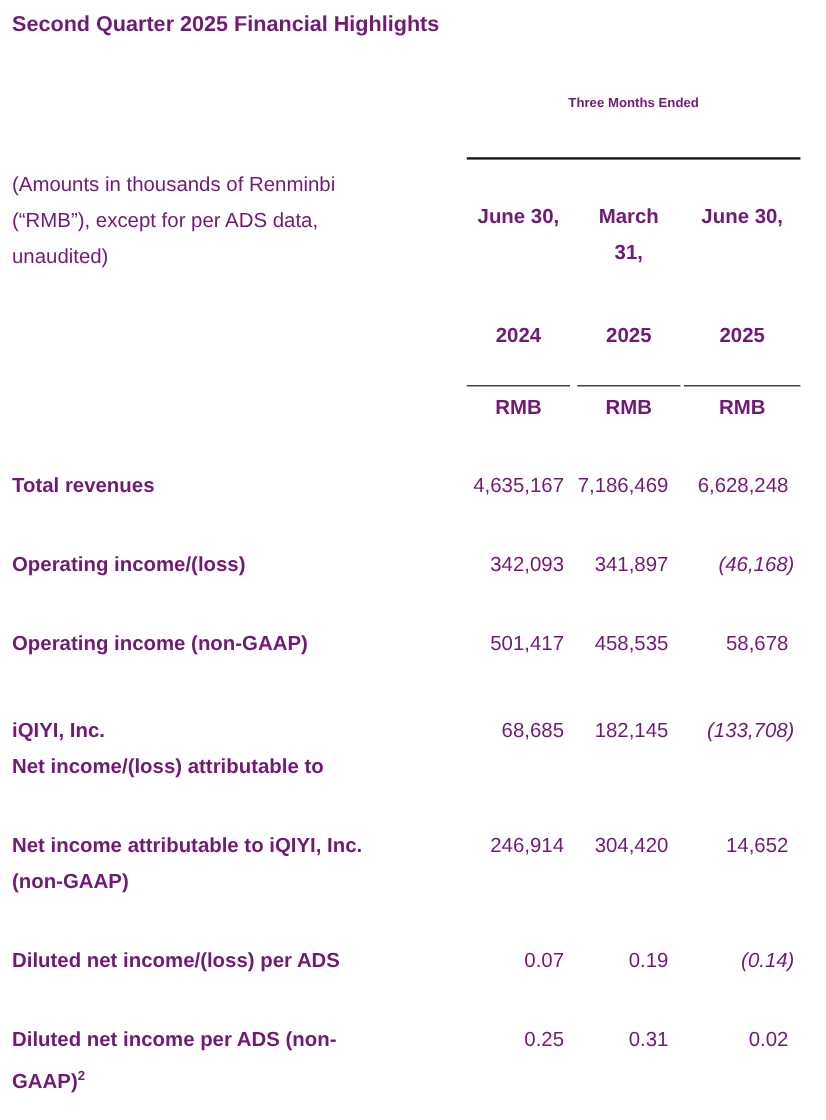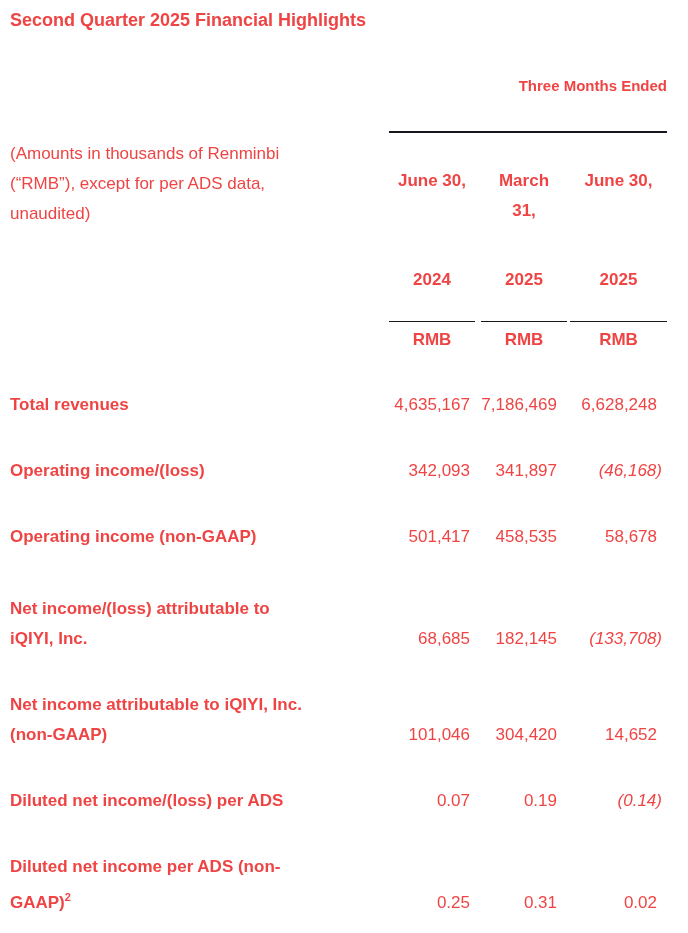--- a/index.html
+++ b/index.html
@@ -6,40 +6,40 @@
     margin: 0;
     padding: 0;
     background: #ffffff;
   }
   .page {
     position: relative;
     width: 688px;
     height: 933px;
     background: #ffffff;
     font-family: "Liberation Sans", "DejaVu Sans", sans-serif;
-    color: #ef4444;
+    color: #701a75;
     overflow: hidden;
   }
   .page-title {
     position: absolute;
     left: 10px;
     top: 8px;
     font-size: 18px;
     font-weight: bold;
     line-height: 24px;
     white-space: nowrap;
   }
   
   .group-header {
     position: absolute;
     left: 389px;
     top: 74px;
     width: 278px;
-    text-align: right;
-    font-size: 15px;
+    text-align: center;
+    font-size: 11px;
     font-weight: bold;
     line-height: 24px;
     white-space: nowrap;
   }
   .group-header-rule {
     position: absolute;
     left: 389px;
     top: 131px;
     width: 278px;
     height: 2px;
@@ -77,21 +77,21 @@
   .year { margin-top: 39px; line-height: 30px; }
   .unit { margin-top: 26px; border-top: 1.5px solid #16161c; }
   .unit div { padding-top: 6px; line-height: 24px; }
   
   .tbody {
     position: absolute;
     left: 10px;
     top: 390px;
     width: 657px;
   }
-  .row { display: flex; align-items: flex-end; }
+  .row { display: flex; }
   .row + .row { margin-top: 36px; }
   .row.gap-lg { margin-top: 42px; }
   .label-cell {
     width: 379px;
     flex-shrink: 0;
     font-weight: bold;
     font-size: 17px;
     line-height: 30px;
   }
   .label-cell div { white-space: nowrap; }
@@ -180,34 +180,34 @@
       <div class="label-cell">
         <div>Operating income (non-GAAP)</div>
       </div>
       <div class="num c1">501,417</div>
       <div class="num c2">458,535</div>
       <div class="num c3">58,678</div>
     </div>
 
     <div class="row gap-lg">
       <div class="label-cell">
+        <div>iQIYI, Inc.</div>
         <div>Net income/(loss) attributable to</div>
-        <div>iQIYI, Inc.</div>
       </div>
       <div class="num c1">68,685</div>
       <div class="num c2">182,145</div>
       <div class="num c3 paren">(133,708)</div>
     </div>
 
     <div class="row">
       <div class="label-cell">
         <div>Net income attributable to iQIYI, Inc.</div>
         <div>(non-GAAP)</div>
       </div>
-      <div class="num c1">101,046</div>
+      <div class="num c1">246,914</div>
       <div class="num c2">304,420</div>
       <div class="num c3">14,652</div>
     </div>
 
     <div class="row">
       <div class="label-cell">
         <div>Diluted net income/(loss) per ADS</div>
       </div>
       <div class="num c1">0.07</div>
       <div class="num c2">0.19</div>

